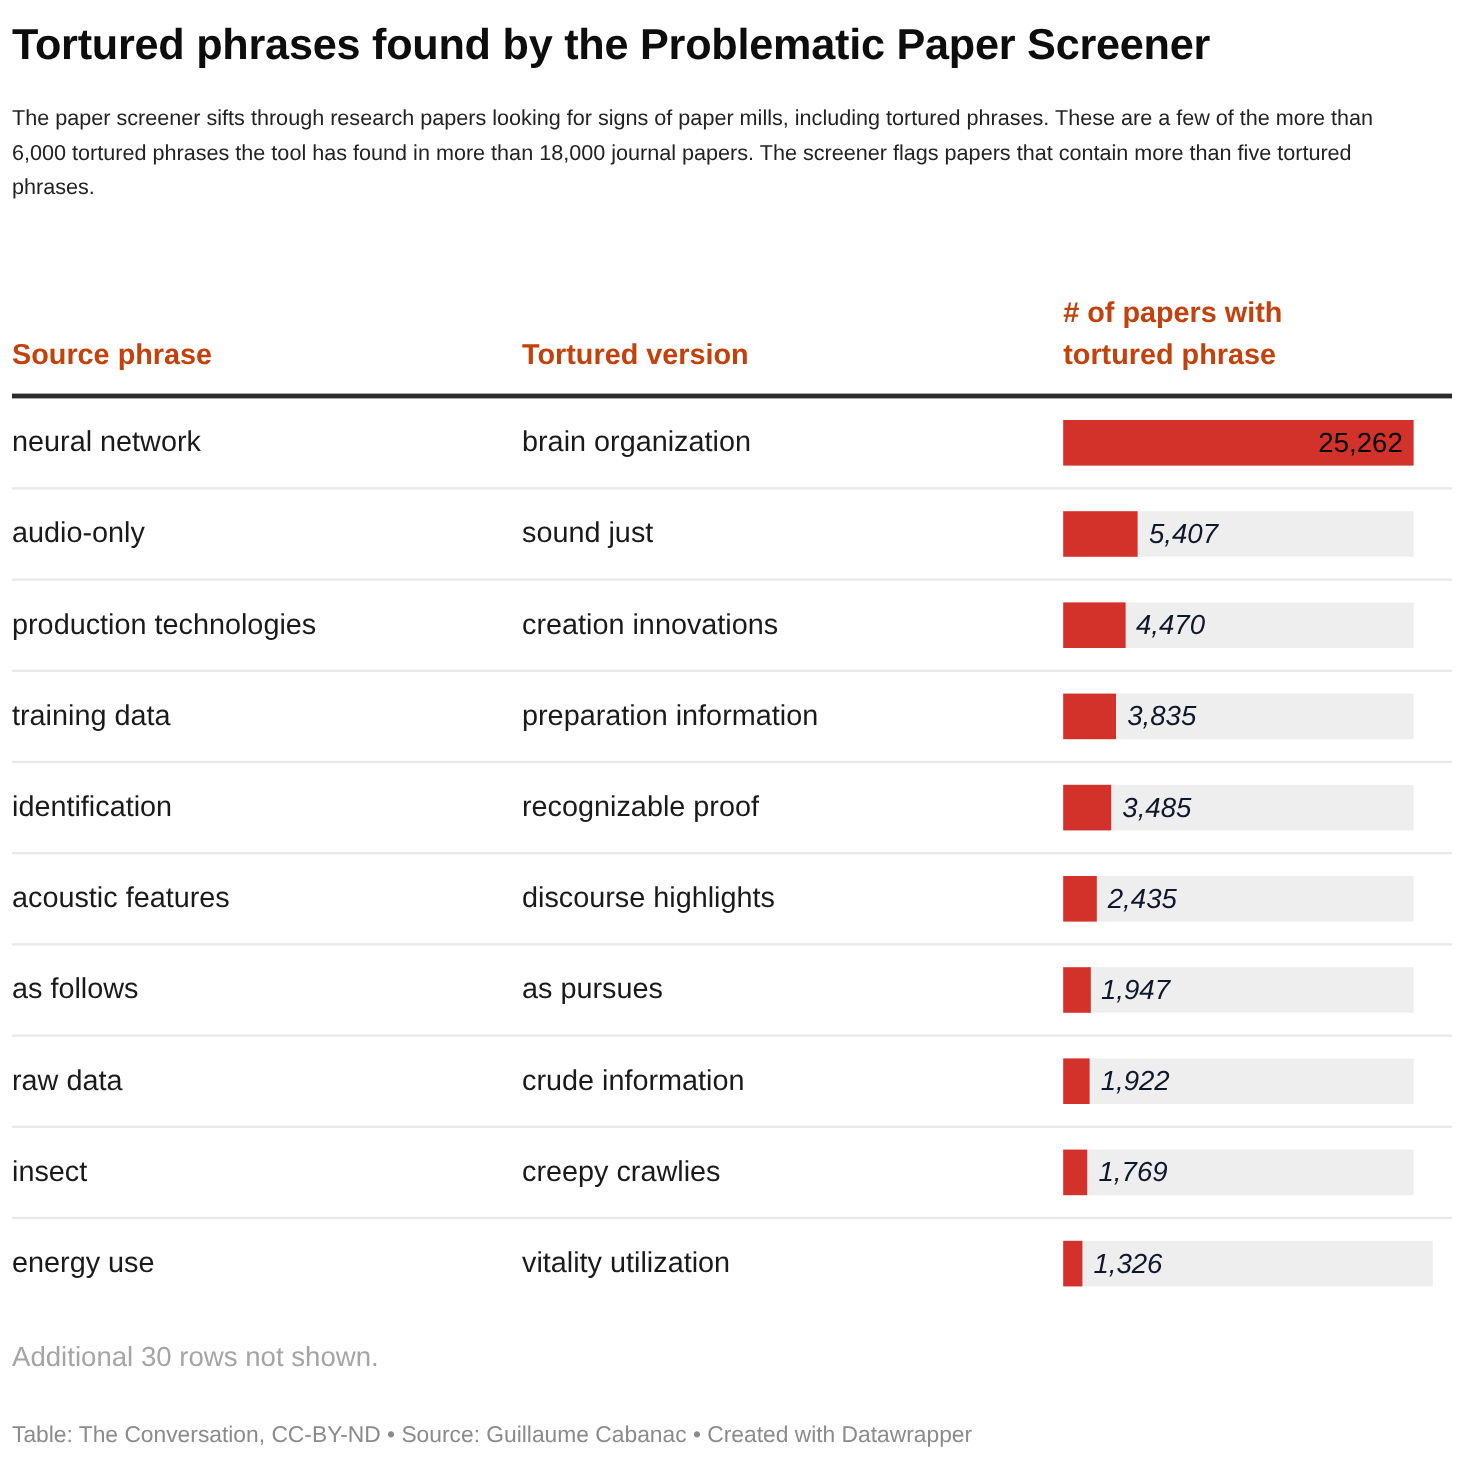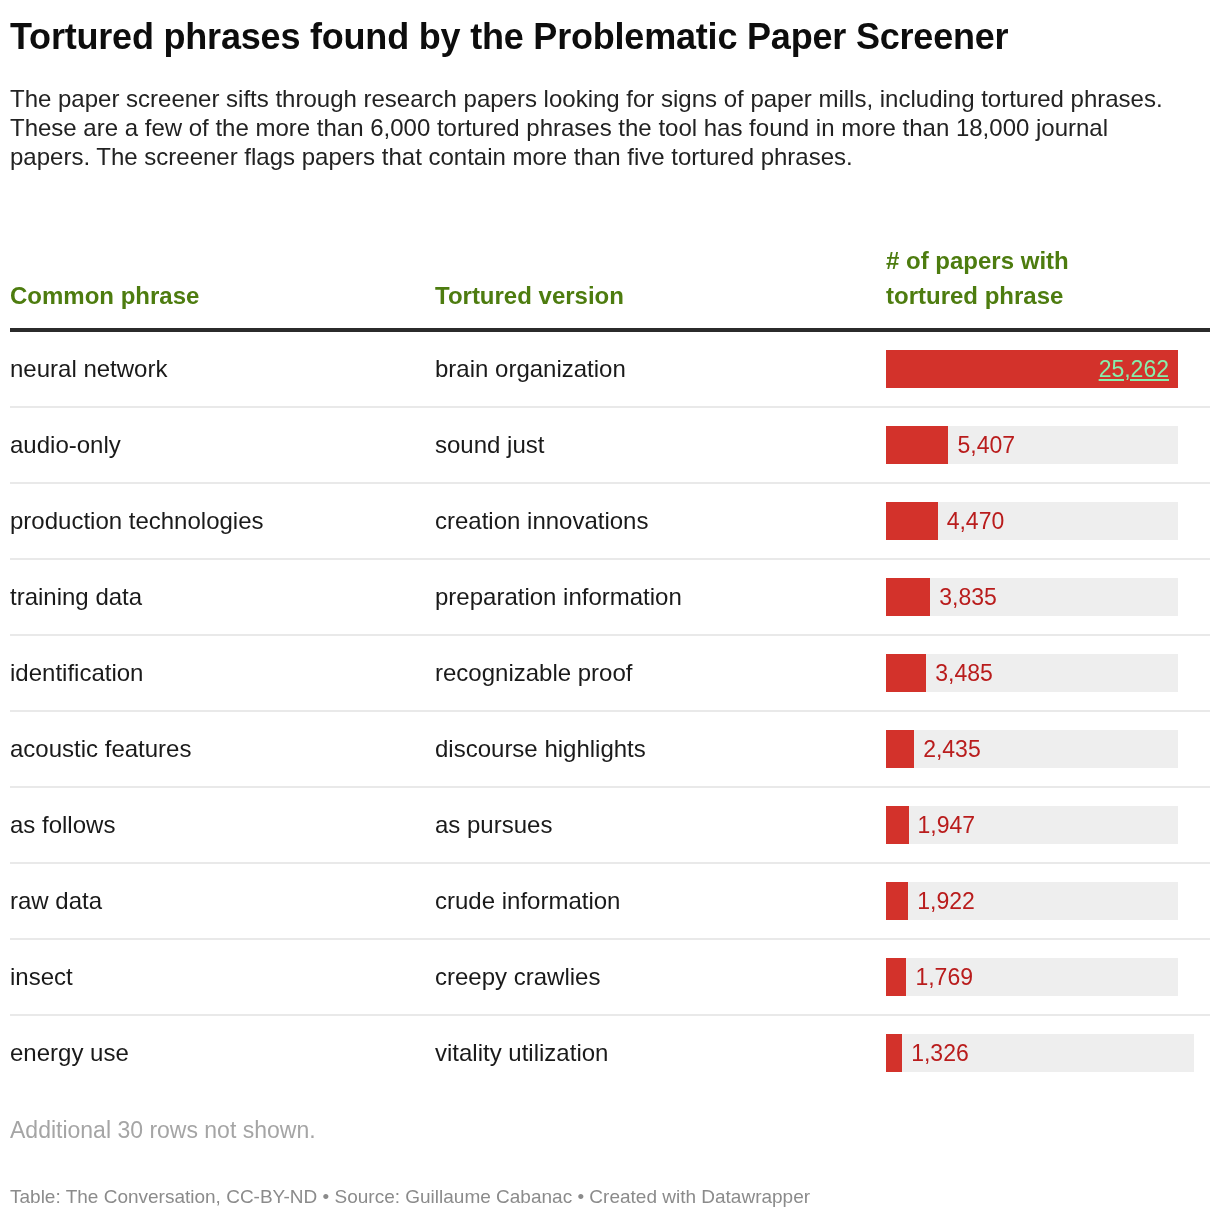--- a/index.html
+++ b/index.html
@@ -20,40 +20,40 @@
   .title {
     margin: 14px 0 0 0;
     font-size: 36px;
     line-height: 1.25;
     font-weight: 700;
     color: #0d0d0d;
     letter-spacing: -0.2px;
   }
   .description {
     margin: 25px 0 0 0;
-    font-size: 24px;
+    font-size: 18px;
     line-height: 29px;
     color: #222222;
     max-width: 1170px;
   }
   .table {
     margin-top: 72px;
   }
   .thead {
     display: grid;
     grid-template-columns: 425px 451px 1fr;
     align-items: end;
     padding-bottom: 15px;
     border-bottom: 4px solid #2b2b2b;
   }
   .th {
     font-size: 24px;
     font-weight: 700;
     line-height: 35px;
-    color: #4d7c0f;
+    color: #c2410c;
   }
   .th-bar {
     max-width: 245px;
   }
   .tbody .tr {
     display: grid;
     grid-template-columns: 425px 451px 1fr;
     align-items: center;
     height: 74px;
     border-bottom: 2px solid #e9e9e9;
@@ -78,29 +78,29 @@
     height: 38px;
     display: flex;
     align-items: center;
     justify-content: flex-end;
   }
   .val {
     font-size: 23px;
     white-space: nowrap;
   }
   .val-in {
-    color: #86efac;
+    color: #000000;
     padding-right: 9px;
-    text-decoration: underline;
   }
   .val-out {
     position: absolute;
     top: 50%;
     transform: translateY(-50%);
-    color: #b91c1c;
+    color: #0f172a;
+    font-style: italic;
   }
   .footnote {
     margin: 26px 0 0 0;
     font-size: 23px;
     line-height: 29px;
     color: #a5a5a5;
   }
   .attribution {
     margin: 40px 0 0 0;
     font-size: 19px;
@@ -110,21 +110,21 @@
 </style>
 </head>
 <body>
 
 <div class="page">
   <h1 class="title">Tortured phrases found by the Problematic Paper Screener</h1>
   <p class="description">The paper screener sifts through research papers looking for signs of paper mills, including tortured phrases. These are a few of the more than 6,000 tortured phrases the tool has found in more than 18,000 journal papers. The screener flags papers that contain more than five tortured phrases.</p>
 
   <div class="table">
     <div class="thead">
-      <div class="th">Common phrase</div>
+      <div class="th">Source phrase</div>
       <div class="th">Tortured version</div>
       <div class="th th-bar"># of papers with tortured phrase</div>
     </div>
     <div class="tbody" id="rows">
         <div class="tr">
           <div class="td">neural network</div>
           <div class="td">brain organization</div>
           <div class="td td-bar">
             <div class="track" style="background: rgb(238, 238, 238);">
               <div class="fill" style="width: 100%; background: rgb(211, 50, 43);">

